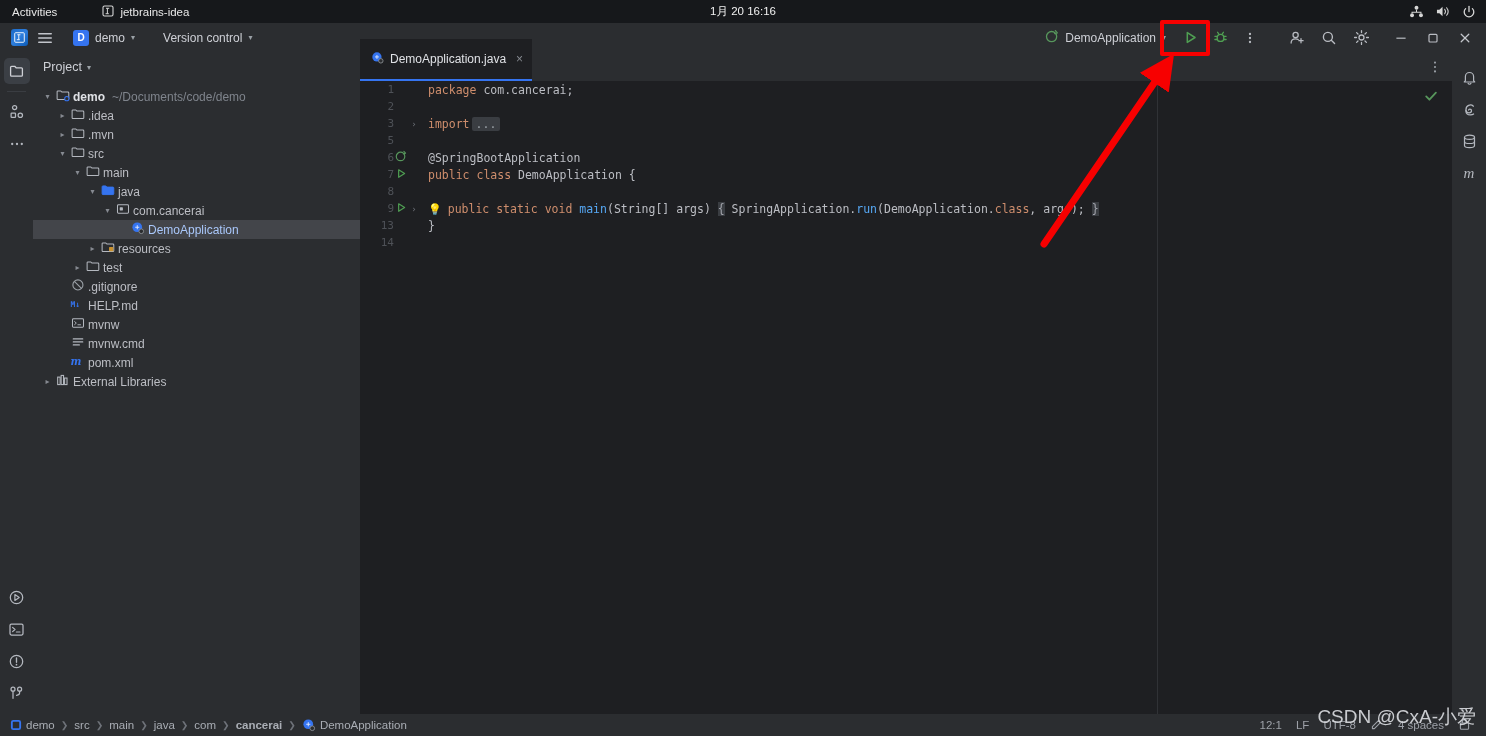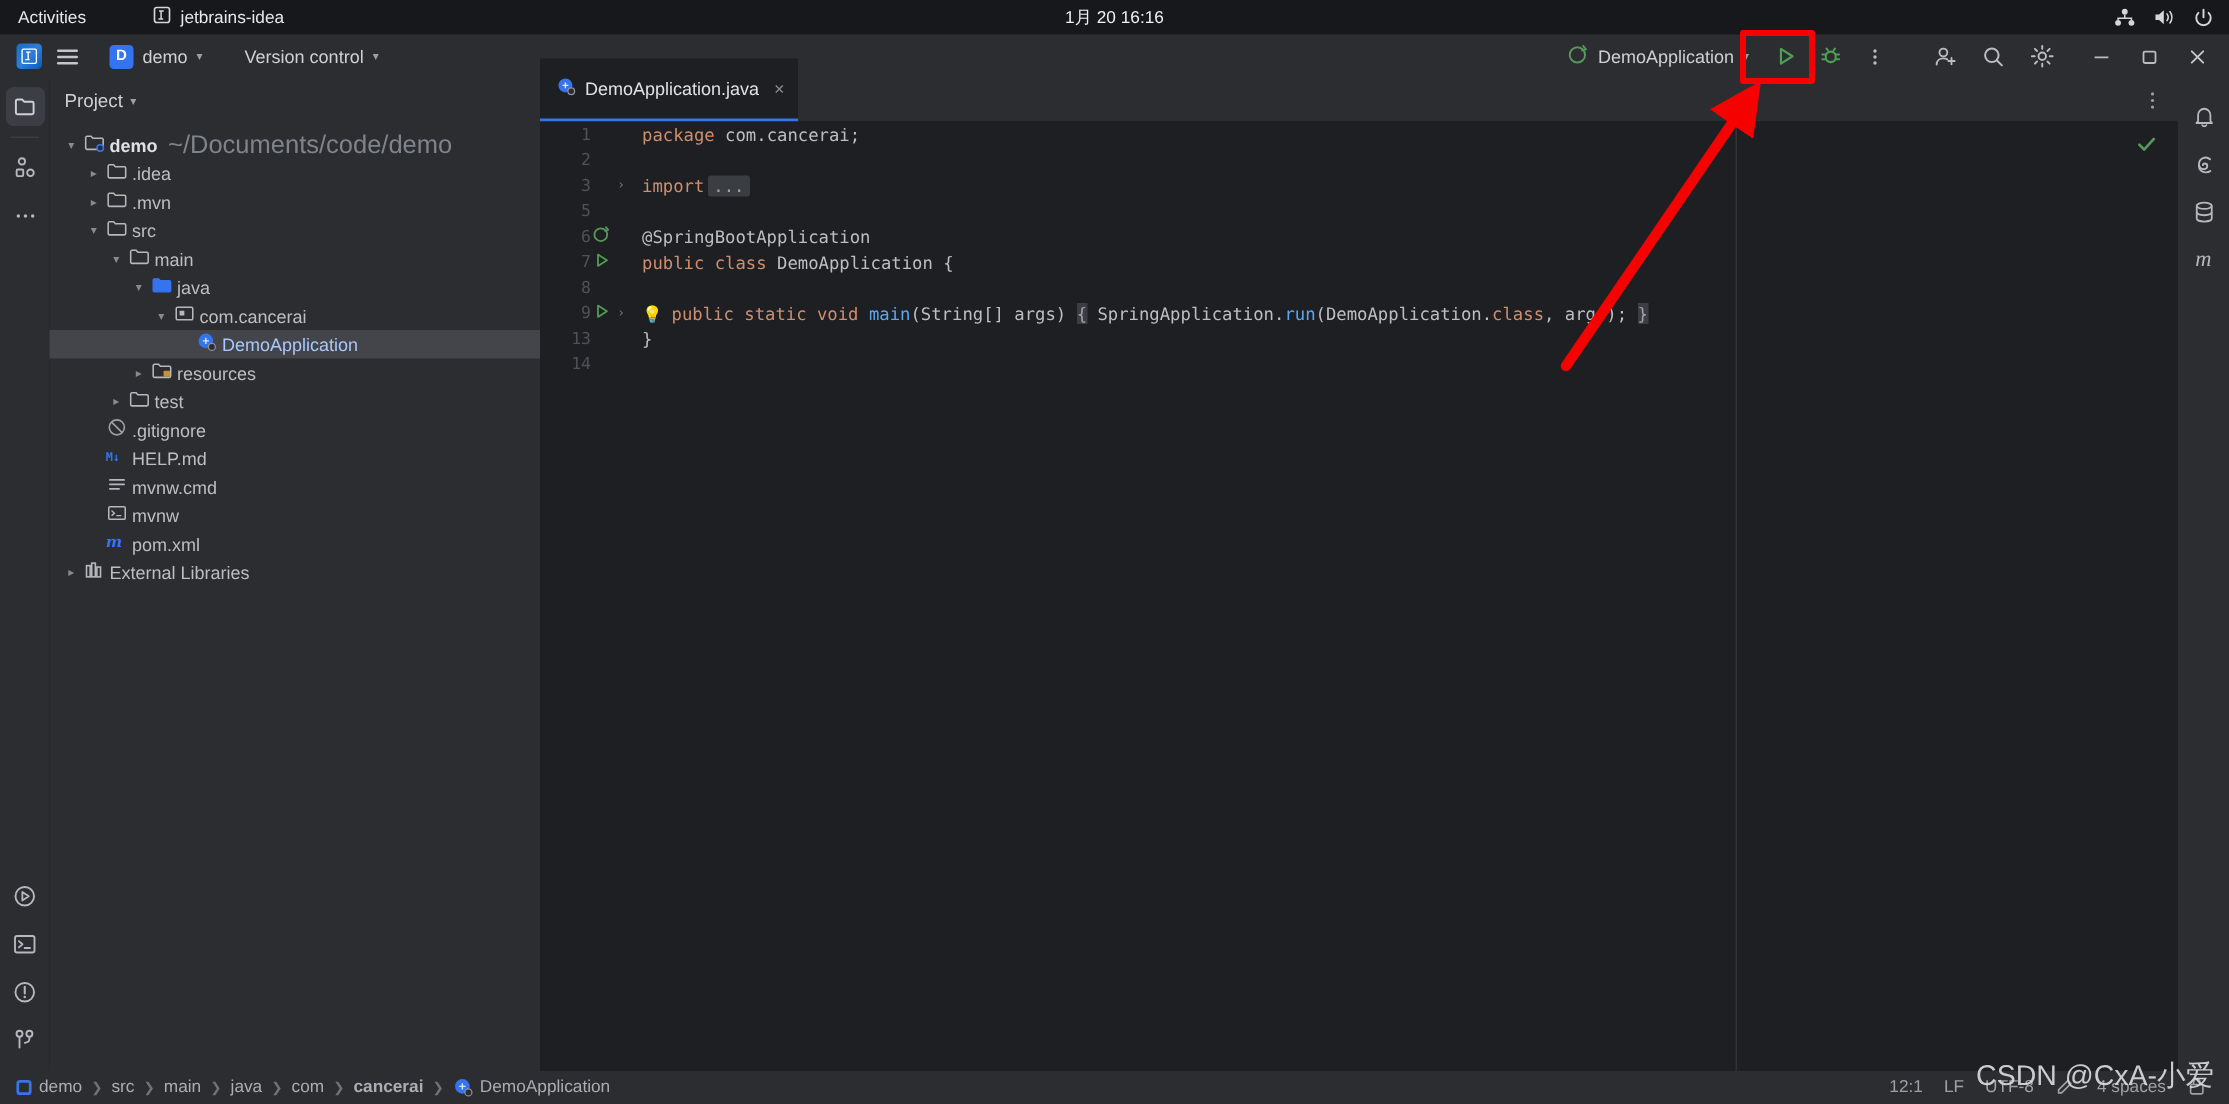--- a/index.html
+++ b/index.html
@@ -114,21 +114,21 @@
   .tree { padding-top: 5px; font-size: 12px; color: #bcbec4; }
   .tree-row {
     height: 19px; display: flex; align-items: center; padding-right: 6px;
     white-space: nowrap; position: relative;
   }
   .tree-row.selected { background: #43454a; }
   .tw { width: 13px; display: flex; align-items: center; justify-content: center; color: #868a91; font-size: 8px; flex: 0 0 13px; }
   .tree-icon { width: 17px; display: flex; align-items: center; justify-content: center; flex: 0 0 17px; }
   .tree-label { margin-left: 2px; }
   .tree-label.bold { font-weight: bold; color: #dfe1e5; }
-  .tree-hint { margin-left: 7px; color: #7f848c; font-size: 17px; text-align: center; }
+  .tree-hint { margin-left: 7px; color: #7f848c; font-size: 12px; text-align: center; }
   .tree-label.blue { color: #a9c7fa; }
 
   
   .editor-area {
     position: absolute; top: 52px; left: 360px; width: 1092px; height: 662px;
     background: #1e1f22;
   }
   .tabs-bar {
     height: 29px; background: #2b2d30; display: flex; align-items: flex-end; position: relative;
   }
@@ -544,36 +544,36 @@
             <span><svg width="16" height="14" viewBox="0 0 17 14">
                 <text x="0.5" y="10.6" font-family="DejaVu Sans Mono, monospace" font-size="8.4" font-weight="bold" fill="#3574f0">M↓</text>
               </svg></span>
           </span>
           <span class="tree-label">HELP.md</span>
         </div>
         <div class="tree-row" style="padding-left: 23px;">
           <span class="tw"></span>
           <span class="tree-icon">
             <span><svg width="14" height="14" viewBox="0 0 15 15">
+                <rect x="1.6" y="3" width="11.8" height="9" rx="1" fill="none" stroke="#b4b8bf" stroke-width="1.1"></rect>
+                <path d="M3.9 6l1.8 1.6-1.8 1.6M7.4 9.4h2.8" stroke="#b4b8bf" stroke-width="1" fill="none" stroke-linecap="round"></path>
+              </svg></span>
+          </span>
+          <span class="tree-label">mvnw</span>
+        </div>
+        <div class="tree-row" style="padding-left: 23px;">
+          <span class="tw"></span>
+          <span class="tree-icon">
+            <span><svg width="14" height="14" viewBox="0 0 15 15">
                 <g stroke="#b4b8bf" stroke-width="1.2" stroke-linecap="round">
                   <path d="M2.4 4.2h10.2M2.4 7.4h10.2M2.4 10.6h6.6"></path>
                 </g>
               </svg></span>
           </span>
           <span class="tree-label">mvnw.cmd</span>
-        </div>
-        <div class="tree-row" style="padding-left: 23px;">
-          <span class="tw"></span>
-          <span class="tree-icon">
-            <span><svg width="14" height="14" viewBox="0 0 15 15">
-                <rect x="1.6" y="3" width="11.8" height="9" rx="1" fill="none" stroke="#b4b8bf" stroke-width="1.1"></rect>
-                <path d="M3.9 6l1.8 1.6-1.8 1.6M7.4 9.4h2.8" stroke="#b4b8bf" stroke-width="1" fill="none" stroke-linecap="round"></path>
-              </svg></span>
-          </span>
-          <span class="tree-label">mvnw</span>
         </div>
         <div class="tree-row" style="padding-left: 23px;">
           <span class="tw"></span>
           <span class="tree-icon">
             <span><svg width="15" height="14" viewBox="0 0 16 14">
                 <text x="0.6" y="11" font-family="DejaVu Serif, serif" font-style="italic" font-size="11" font-weight="bold" fill="#3574f0">m</text>
               </svg></span>
           </span>
           <span class="tree-label">pom.xml</span>
         </div>

